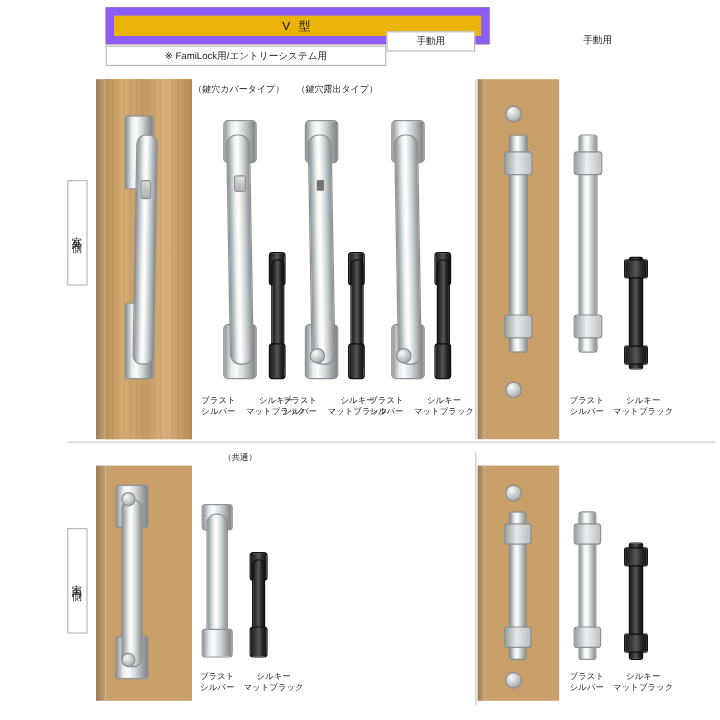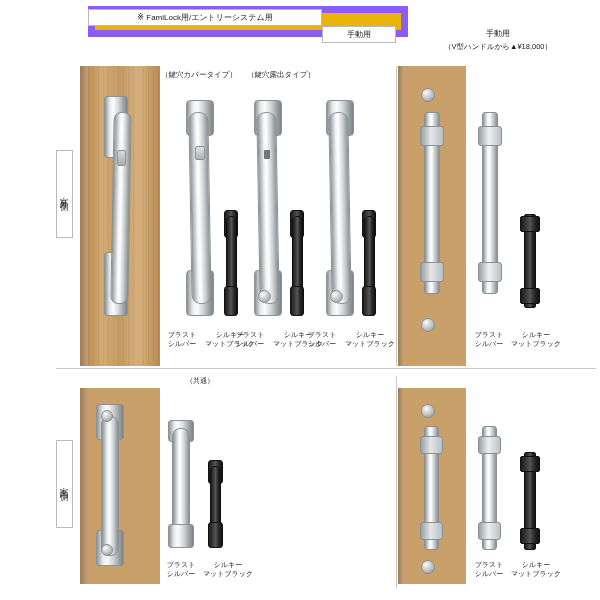--- a/index.html
+++ b/index.html
@@ -16,21 +16,21 @@
 
   
   .hdr{position:absolute;height:17px;background:#eab308;border:7px solid #8b5cf6;
        display:flex;align-items:center;justify-content:center;color:#111;
        font-size:10px;letter-spacing:2px;}
   .hdr-v{left:88px;top:6px;width:306px;}
   .hdr-p{left:400px;top:6px;width:196px;}
 
   .subbar{position:absolute;height:15px;border:1px solid #b9b9b9;background:#fff;
           display:flex;align-items:center;justify-content:center;font-size:8px;}
-  .sb-fami{left:88px;top:9px;width:232px;}
+  .sb-fami{left:88px;top:38px;width:232px;}
   .sb-shudo{left:322px;top:26px;width:72px;}
   .sb-p{left:400px;top:26px;width:196px;border:none;background:transparent;}
 
   .note-red{position:absolute;left:148px;top:44px;width:210px;text-align:center;
             color:#e2001a;font-size:8px;line-height:1.35;font-weight:bold;}
   .note-cap{position:absolute;top:70px;font-size:7.5px;color:#222;text-align:center;}
   .nc1{left:156px;width:86px;}
   .nc2{left:238px;width:86px;text-align:center;}
 
   .p-price{position:absolute;left:400px;top:42px;width:196px;text-align:center;font-size:7.5px;}
@@ -85,21 +85,20 @@
 <div class="sheet">
 
   <div class="hdr hdr-v">V 型</div>
 
   <div class="subbar sb-fami">※ FamiLock用/エントリーシステム用</div>
   <div class="subbar sb-shudo">手動用</div>
   <div class="subbar sb-p">手動用</div>
 
   <div class="note-cap nc1">（鍵穴カバータイプ）</div>
   <div class="note-cap nc2">（鍵穴露出タイプ）</div>
-  <div class="p-price">（V型ハンドルから▲¥18,000）</div>
 
   <div class="sidelab sl-out">
       <span>室外側</span>
     </div>
   <div class="sidelab sl-in">
       <span>室内側</span>
     </div>
 
   <div class="rule" style="left:56px;top:368px;width:540px;"></div>
   <div class="rule" style="left:56px;top:60px;width:0px;"></div>

